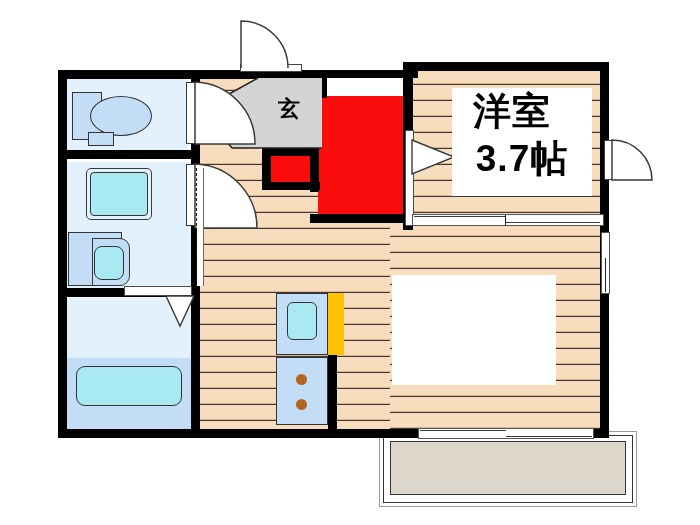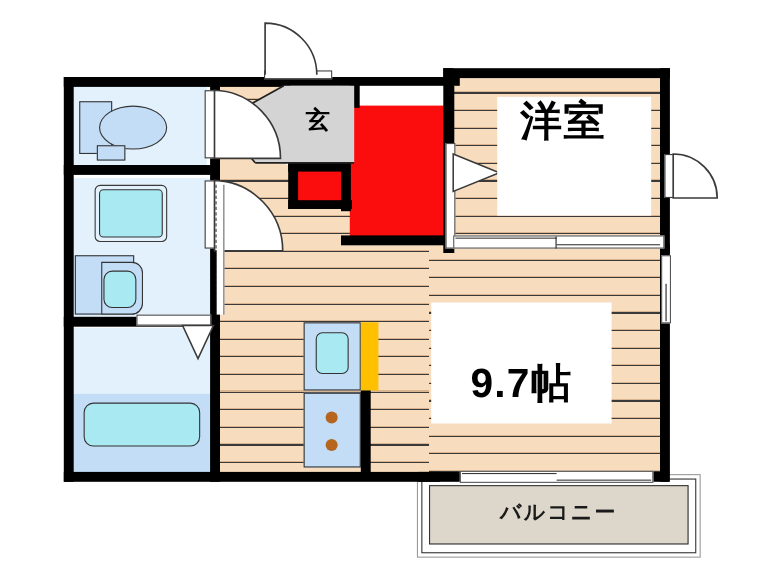--- a/index.html
+++ b/index.html
@@ -202,22 +202,21 @@
   <div class="ab tile-blue fx" style="left:276px;top:357px;width:52px;height:68px;"></div>
   <div class="ab" style="left:296px;top:374px;width:11px;height:11px;border-radius:50%;background:#b5651d;"></div>
   <div class="ab" style="left:296px;top:399px;width:11px;height:11px;border-radius:50%;background:#b5651d;"></div>
 
   <div class="ab yellowbar" style="left:328px;top:293px;width:16px;height:62px;"></div>
 
   <div class="ab wall" style="left:328px;top:355px;width:9px;height:76px;"></div>
 
   <div class="labelbg" style="left:452px;top:88px;width:140px;height:108px;"></div>
   <div class="lbl lbl-room" style="left:452px;top:92px;width:120px;">洋室</div>
+  <div class="lbl lbl-num" style="left:447px;top:140px;width:150px;">3.7帖</div>
 
   <div class="labelbg" style="left:392px;top:275px;width:164px;height:110px;"></div>
-  <div class="lbl lbl-num" style="left:388px;top:330px;width:172px;">9.7帖</div>
 
 
   <div class="lbl lbl-gen" style="left:262px;top:98px;width:54px;">玄</div>
 
-  <div class="lbl lbl-balc" style="left:390px;top:457px;width:236px;">バルコニー</div>
 
 </div>
 
 </body></html>

